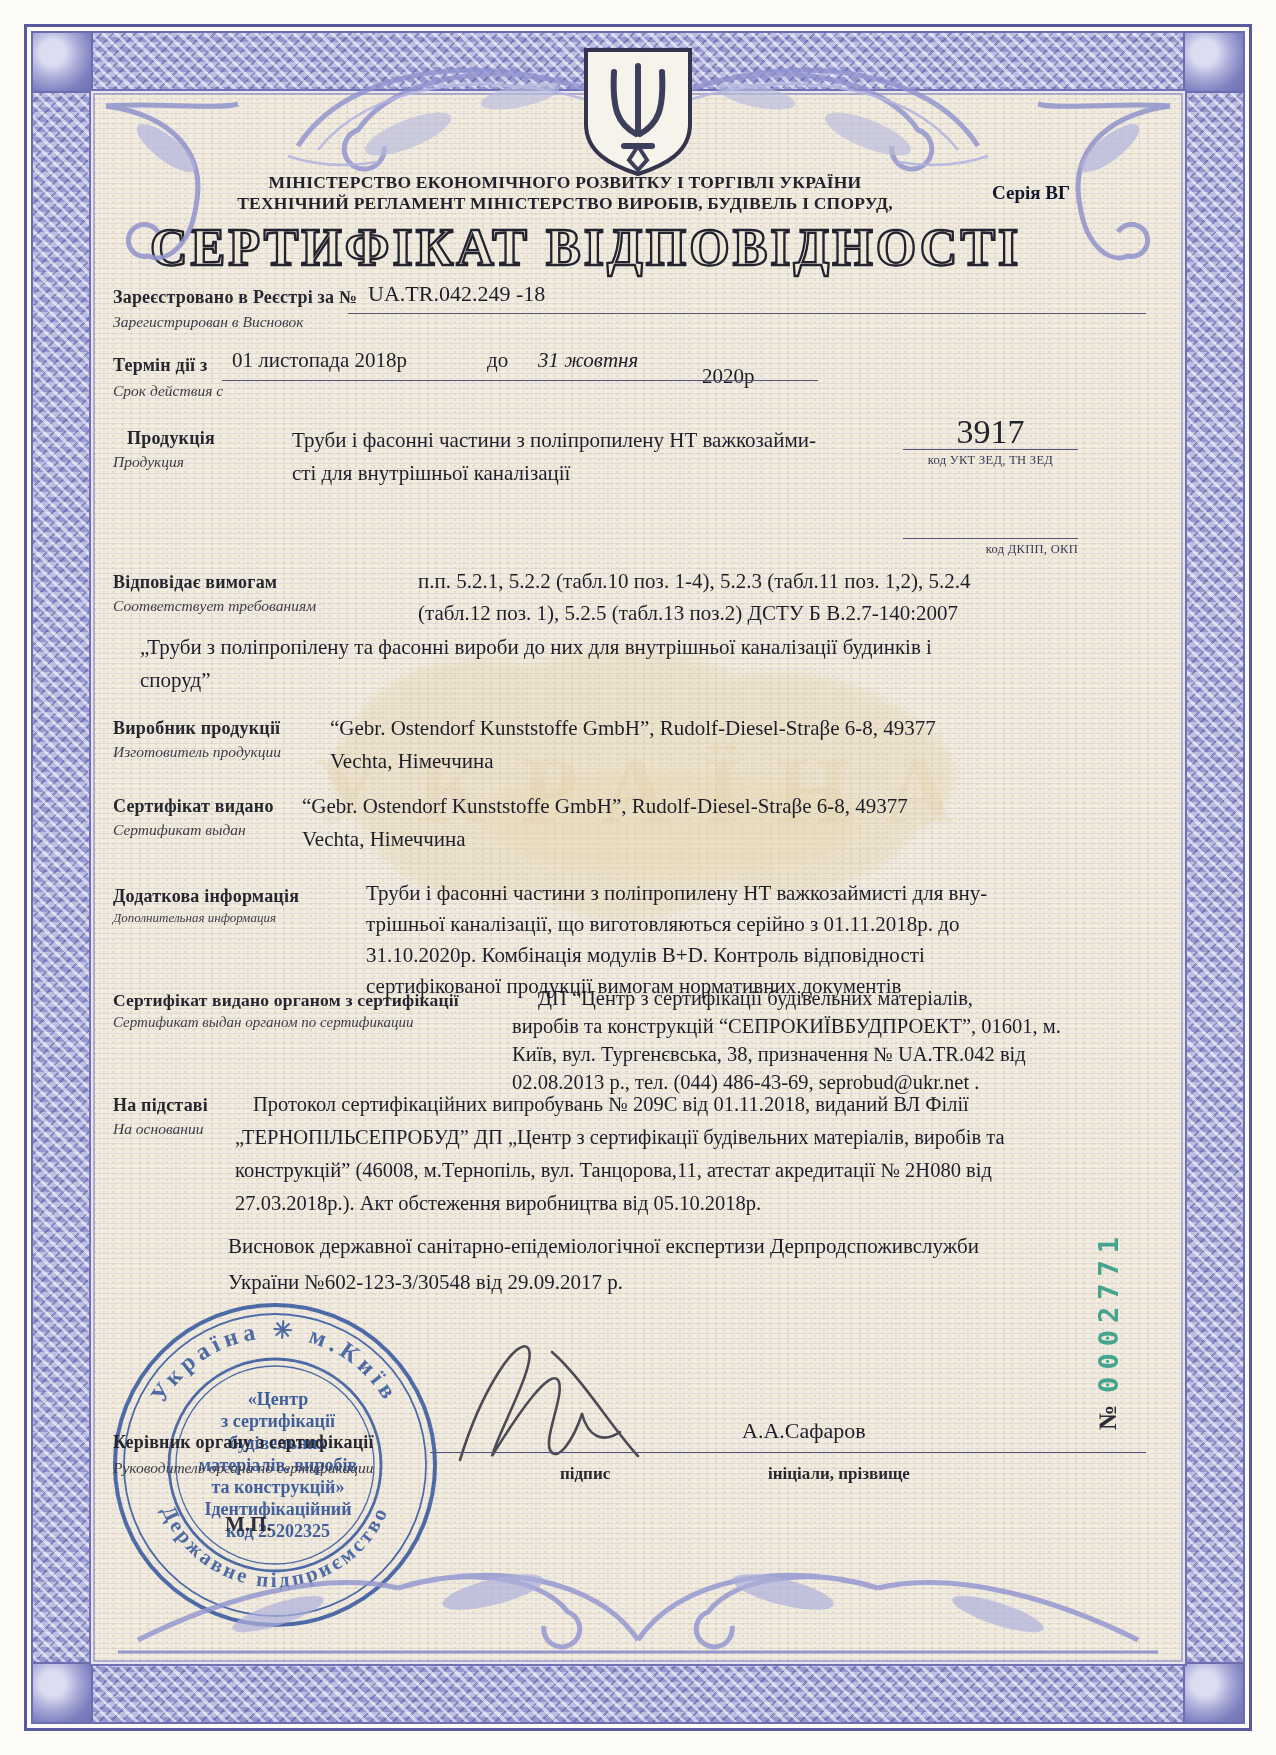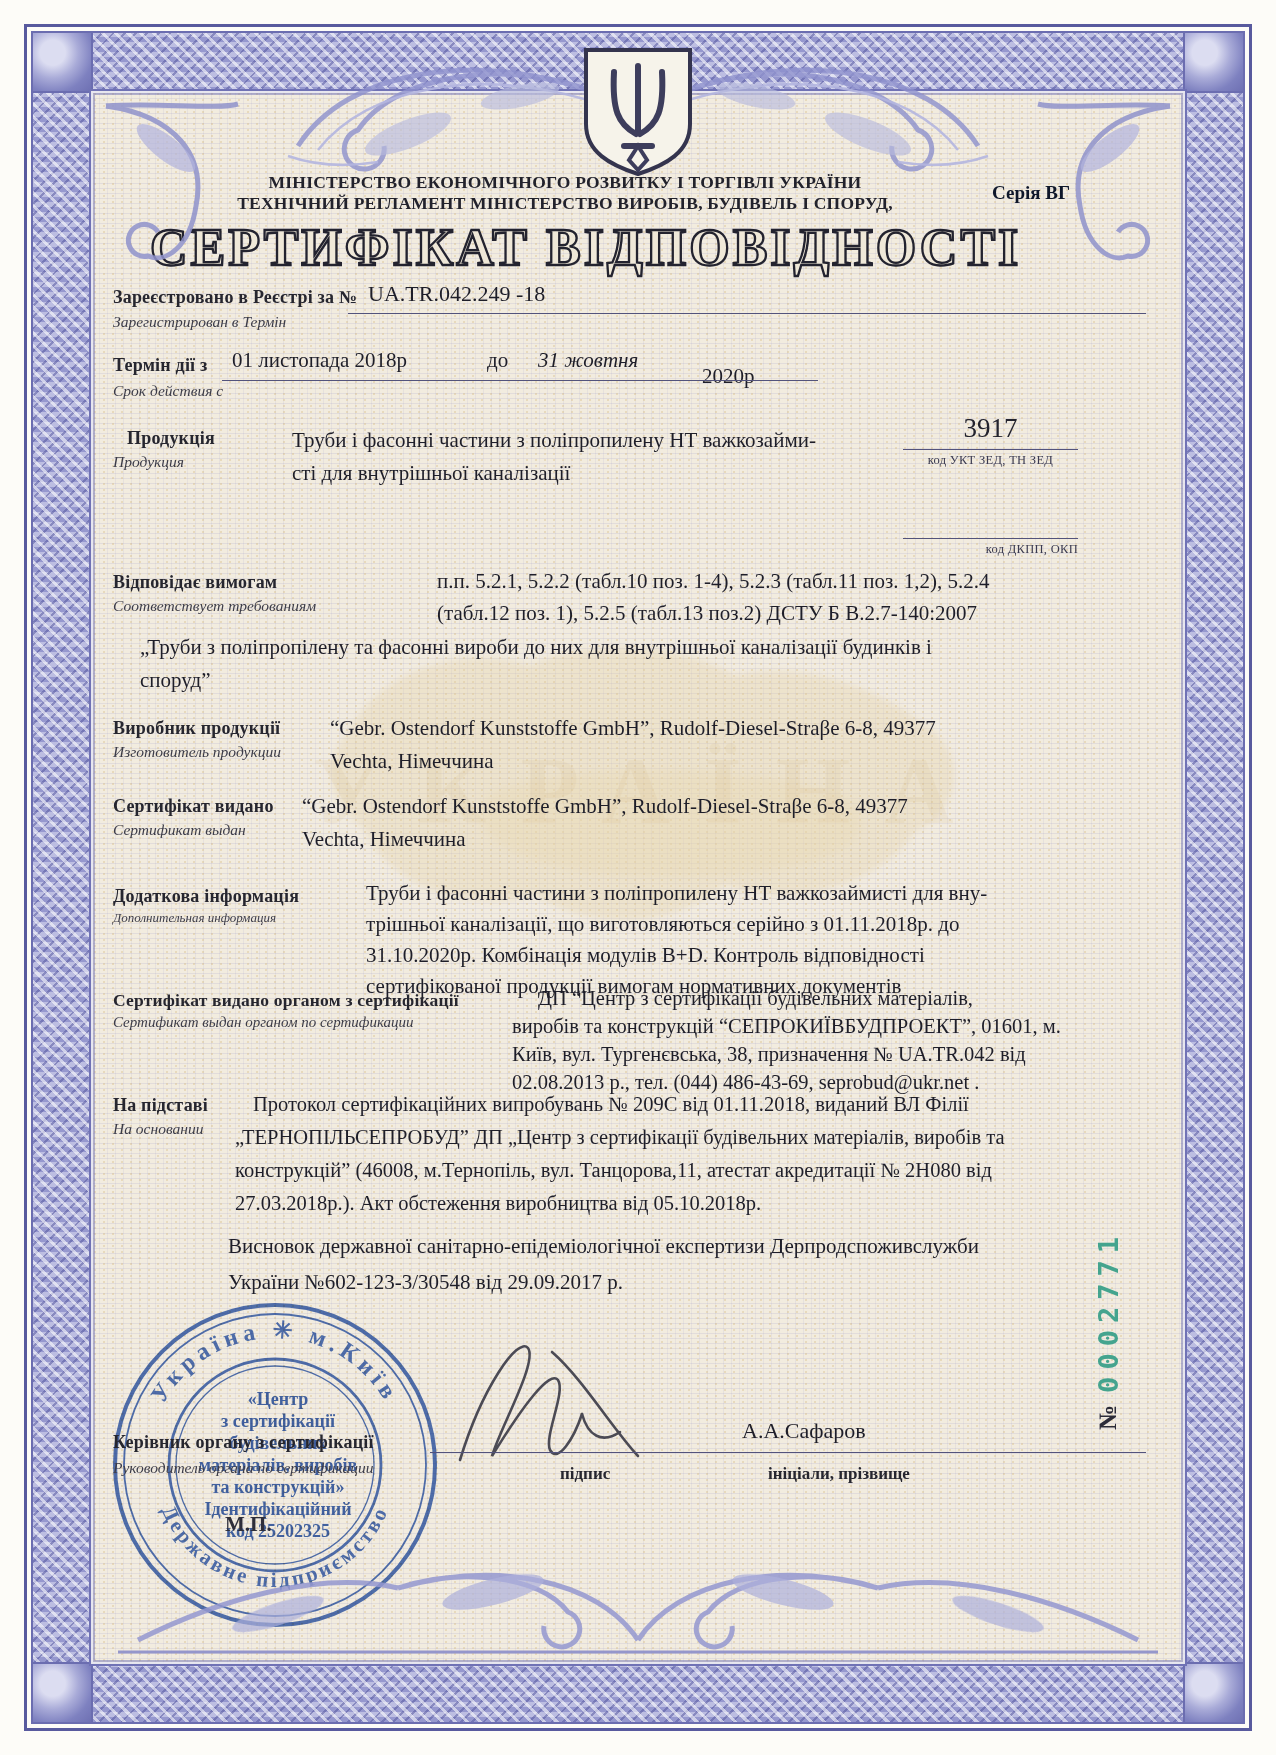--- a/index.html
+++ b/index.html
@@ -34,21 +34,21 @@
   .val{font-size:21px;color:#1e1e29;}
   .ml{white-space:pre-line;}
   .rule{position:absolute;height:0;border-top:1.6px solid #53537c;}
   .hdr{position:absolute;left:150px;top:172px;width:830px;text-align:center;}
   .hdr-l1,.hdr-l2{font-weight:bold;font-size:17.5px;letter-spacing:.2px;color:#22222c;}
   .hdr-l3{font-weight:bold;font-size:15.5px;color:#22222c;margin-top:1px;}
   .big-title{margin-top:4px;font-weight:bold;font-size:52px;letter-spacing:3px;
              color:#efe8d8;-webkit-text-stroke:2.3px #23232f;text-shadow:1px 1px 0 rgba(40,40,60,.35);
              white-space:nowrap;}
   .series{position:absolute;left:992px;top:182px;font-weight:bold;font-size:19px;color:#0f172a;}
-  .code-num{font-size:27px;color:#23232e;text-align:center;}
+  .code-num{font-size:34px;color:#23232e;text-align:center;}
   .code-cap{font-size:12.5px;color:#3a3a50;letter-spacing:.3px;}
   .quote{font-size:21px;color:#1e1e29;}
   .cap-b{font-weight:bold;font-size:17px;color:#26262f;}
   
   .stamp{position:absolute;left:103px;top:1293px;width:345px;height:345px;opacity:.88;mix-blend-mode:multiply;}
   .stamp-center{position:absolute;left:158px;top:1388px;width:240px;text-align:center;
                 font-weight:bold;color:#2f58ad;font-size:18px;line-height:22px;white-space:pre-line;
                 mix-blend-mode:multiply;opacity:.9;}
   .mp{position:absolute;left:225px;top:1512px;font-weight:bold;font-size:21px;color:#2e2e3a;z-index:7;}
   
@@ -114,21 +114,21 @@
   </svg>
 
   <div class="hdr">
     <div class="hdr-l1">МІНІСТЕРСТВО ЕКОНОМІЧНОГО РОЗВИТКУ І ТОРГІВЛІ УКРАЇНИ</div>
     <div class="hdr-l2">ТЕХНІЧНИЙ РЕГЛАМЕНТ МІНІСТЕРСТВО ВИРОБІВ, БУДІВЕЛЬ І СПОРУД,</div>
     <div class="big-title">СЕРТИФІКАТ ВІДПОВІДНОСТІ</div>
   </div>
   <div class="series">Серія  ВГ</div>
 
   <div class="abs lab" style="left:113px;top:287px;">Зареєстровано в Реєстрі за №</div>
-  <div class="abs lab-ru" style="left:113px;top:313px;">Зарегистрирован в Термін</div>
+  <div class="abs lab-ru" style="left:113px;top:313px;">Зарегистрирован в Висновок</div>
   <div class="abs val" style="left:368px;top:281px;font-size:22px;">UA.TR.042.249 -18</div>
   <div class="rule" style="left:348px;top:313px;width:798px;"></div>
 
   <div class="abs lab" style="left:113px;top:355px;">Термін дії з</div>
   <div class="abs lab-ru" style="left:113px;top:382px;">Срок действия с</div>
   <div class="abs val" style="left:232px;top:348px;">01 листопада 2018р</div>
   <div class="abs val" style="left:487px;top:348px;">до</div>
   <div class="abs val" style="left:538px;top:348px;font-style:italic;">31 жовтня</div>
   <div class="abs val" style="left:702px;top:348px;margin-top:16px;">2020р</div>
   <div class="rule" style="left:222px;top:380px;width:596px;"></div>
@@ -138,21 +138,21 @@
   <div class="abs val ml" style="left:292px;top:424px;width:620px;line-height:33px;">Труби і фасонні частини з поліпропилену НТ важкозайми-
 сті для внутрішньої каналізації</div>
   <div class="abs code-num" style="left:903px;top:413px;width:175px;">3917</div>
   <div class="rule" style="left:903px;top:449px;width:175px;"></div>
   <div class="abs code-cap" style="left:903px;top:453px;width:175px;text-align:center;">код УКТ ЗЕД, ТН ЗЕД</div>
   <div class="rule" style="left:903px;top:538px;width:175px;"></div>
   <div class="abs code-cap" style="left:903px;top:542px;width:175px;text-align:right;">код ДКПП, ОКП</div>
 
   <div class="abs lab" style="left:113px;top:572px;">Відповідає вимогам</div>
   <div class="abs lab-ru" style="left:113px;top:597px;">Соответствует требованиям</div>
-  <div class="abs val ml" style="left:418px;top:565px;width:700px;line-height:32px;margin-left:19px;">п.п. 5.2.1, 5.2.2 (табл.10 поз. 1-4), 5.2.3 (табл.11 поз. 1,2), 5.2.4
+  <div class="abs val ml" style="left:418px;top:565px;width:700px;line-height:32px;">п.п. 5.2.1, 5.2.2 (табл.10 поз. 1-4), 5.2.3 (табл.11 поз. 1,2), 5.2.4
 (табл.12 поз. 1), 5.2.5 (табл.13 поз.2) ДСТУ Б В.2.7-140:2007</div>
   <div class="abs quote ml" style="left:140px;top:631px;width:1010px;line-height:33px;">„Труби з поліпропілену та фасонні вироби до них для внутрішньої каналізації будинків і
 споруд”</div>
 
   <div class="abs lab" style="left:113px;top:718px;">Виробник продукції</div>
   <div class="abs lab-ru" style="left:113px;top:743px;">Изготовитель продукции</div>
   <div class="abs val ml" style="left:330px;top:712px;width:790px;line-height:33px;">“Gebr. Ostendorf Kunststoffe GmbH”,  Rudolf-Diesel-Straβe 6-8, 49377
 Vechta, Німеччина</div>
 
   <div class="abs lab" style="left:113px;top:796px;">Сертифікат видано</div>

